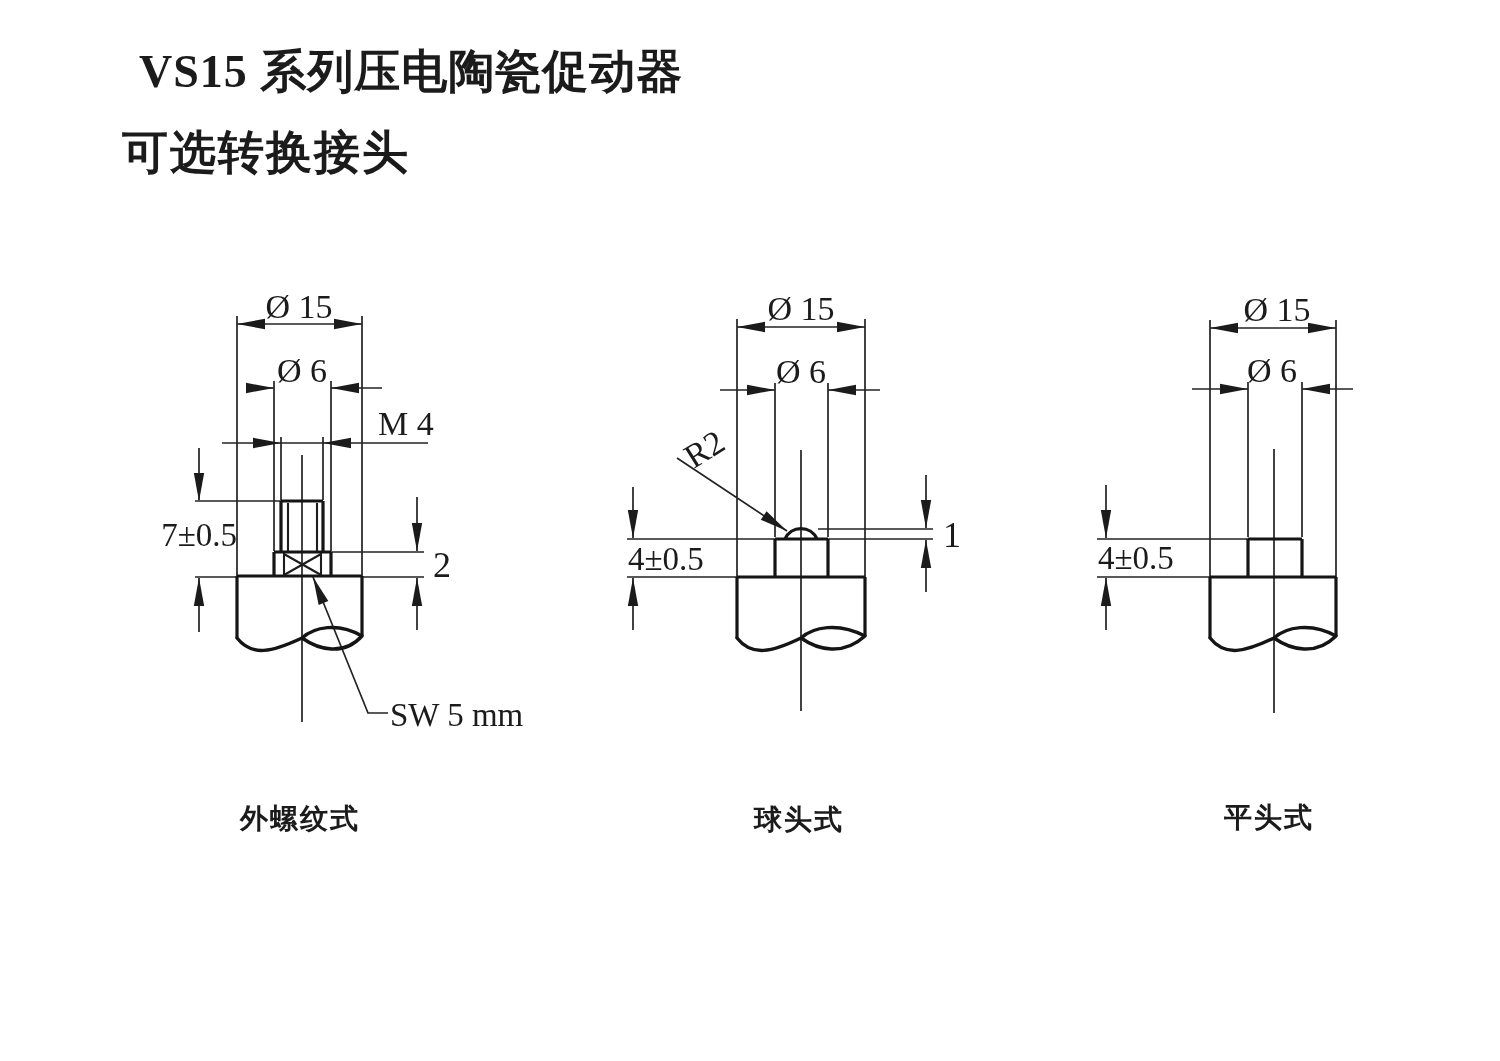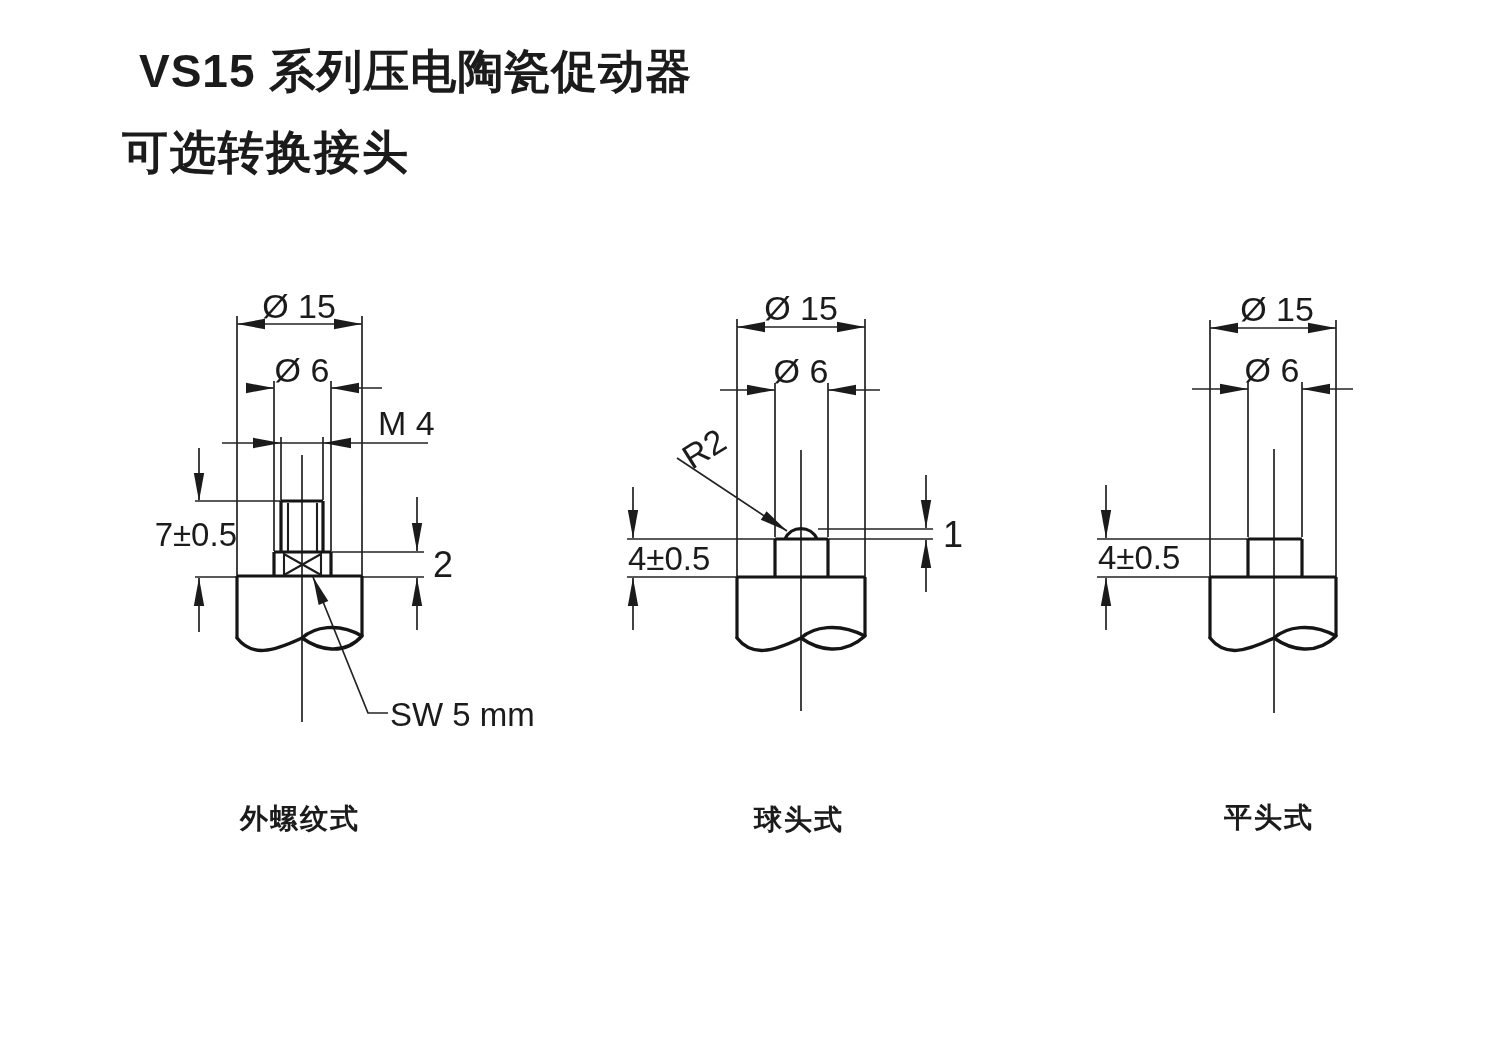--- a/index.html
+++ b/index.html
@@ -1,20 +1,20 @@
 <!DOCTYPE html>
 <html><head>
 <meta charset="utf-8">
 <style>
   html,body{margin:0;padding:0;background:#ffffff;}
   .page{
     position:relative;
     width:1500px;height:1061px;
     background:#ffffff;
-    font-family:Liberation Sans, sans-serif;
+    font-family:Liberation Serif, serif;
     overflow:hidden;
   }
   svg{display:block;}
   text{fill:#1b1b1b;}
   .t-title{font-size:46px;font-weight:bold;letter-spacing:1px;}
   .t-sub{font-size:46px;font-weight:bold;letter-spacing:2px;}
   .t-dim{font-size:34px;}
   .t-dim-s{font-size:33px;}
   .t-dim-l{font-size:36px;}
   .t-cap{font-size:28px;font-weight:bold;letter-spacing:2px;}

